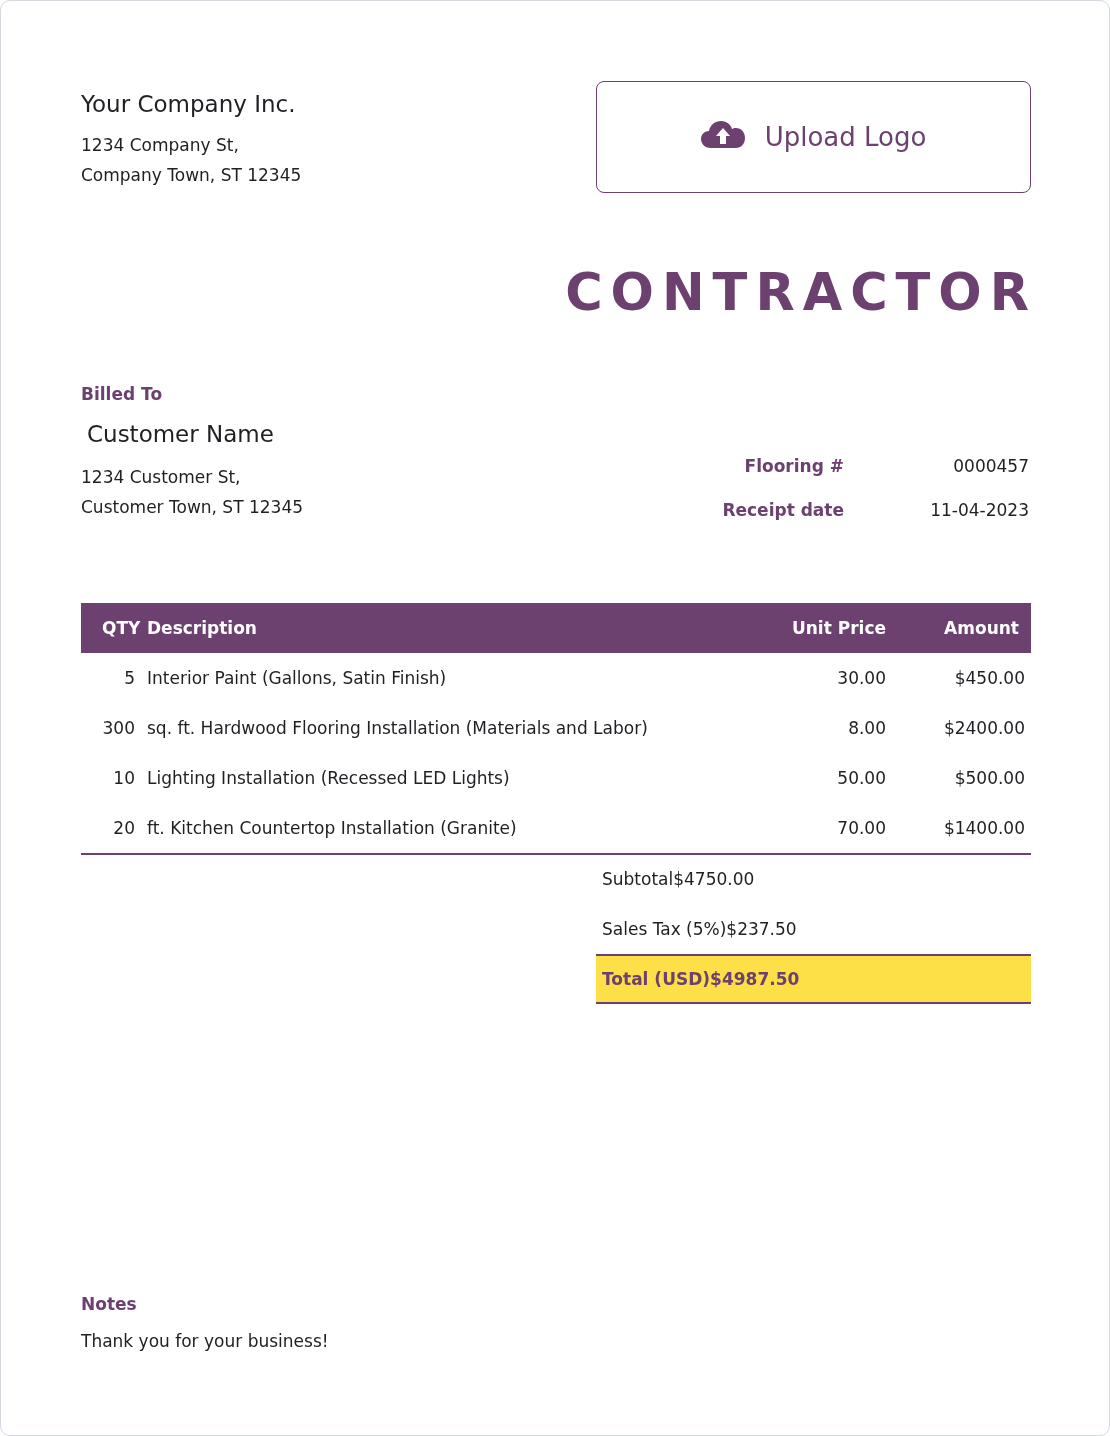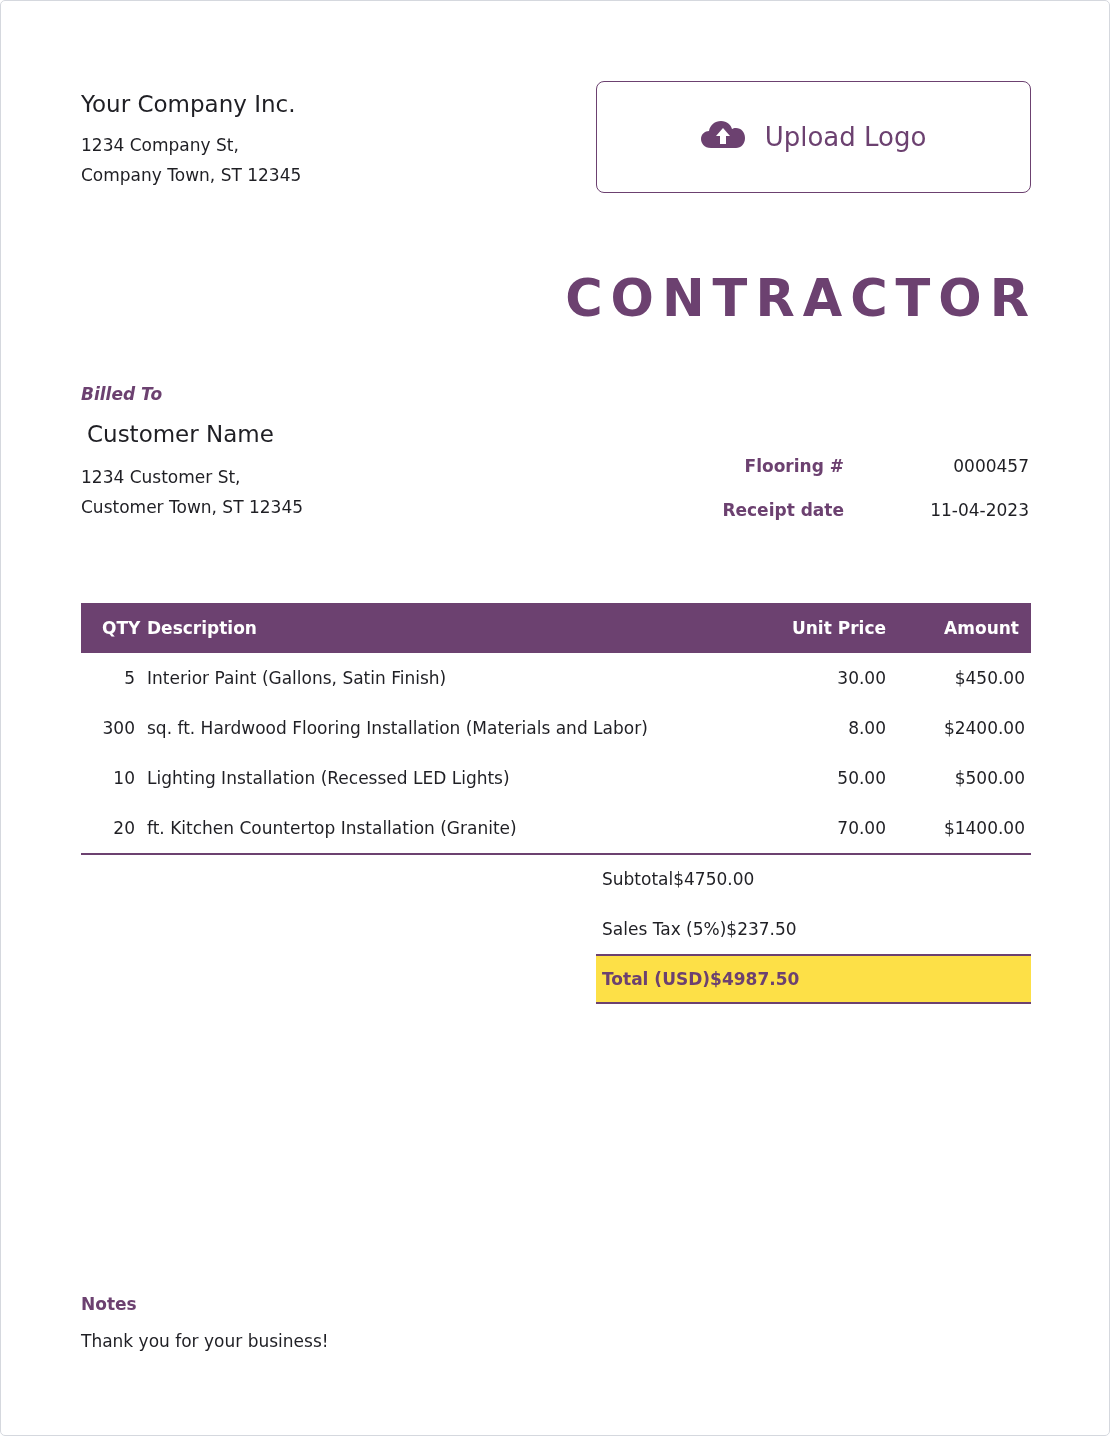--- a/index.html
+++ b/index.html
@@ -3,38 +3,38 @@
 <meta charset="utf-8">
 <style>
   html, body { margin: 0; padding: 0; }
   body {
     width: 1110px; height: 1436px; background: #ffffff;
     font-family: "DejaVu Sans", sans-serif; color: #1f1f24;
     position: relative; overflow: hidden;
   }
   .page {
     position: absolute; left: 0; top: 0; width: 1108px; height: 1434px;
-    border: 1px solid #d5d8de; border-radius: 5px; box-sizing: content-box;
+    border: 1px solid #d5d8de; border-radius: 10px; box-sizing: content-box;
   }
   .company-name { position: absolute; left: 80px; top: 90px; font-size: 23px; color: #1f1f24; }
   .addr { position: absolute; left: 80px; font-size: 17px; color: #1f1f24; }
   .upload {
     position: absolute; left: 595px; top: 80px; width: 433px; height: 110px;
     border: 1px solid #6c4170; border-radius: 8px;
     display: flex; align-items: center; justify-content: center; gap: 20px;
     color: #6c4170; font-size: 26px; cursor: pointer;
   }
   .upload svg { width: 44px; height: 30px; }
   .title {
-    position: absolute; right: 80px; top: 264px; text-align: right;
+    position: absolute; right: 80px; top: 258px; text-align: right;
     color: #6c4170; font-weight: bold; font-size: 51px; letter-spacing: 8px; line-height: 68px;
     font-family: "DejaVu Sans", sans-serif;
   }
   .title div { margin-right: -8px; }
-  .billed-label { position: absolute; left: 80px; top: 383px; font-size: 17px; font-weight: bold; color: #6c4170; font-style: italic; }
+  .billed-label { position: absolute; left: 80px; top: 383px; font-size: 17px; font-weight: bold; color: #6c4170; }
   .customer-name { position: absolute; left: 80px; top: 420px; font-size: 23px; margin-left: 6px; }
   .meta-label { position: absolute; right: 265px; font-size: 17px; font-weight: bold; color: #6c4170; text-align: right; }
   .meta-value { position: absolute; right: 80px; font-size: 17px; text-align: right; }
   .table { position: absolute; left: 80px; top: 602px; width: 950px; }
   .thead {
     height: 50px; background: #6c4170; color: #fff; font-weight: bold; font-size: 17px;
     display: flex; align-items: center;
   }
   .row { height: 50px; display: flex; align-items: center; font-size: 17px; }
   .c-qty { width: 54px; text-align: right; box-sizing: border-box; }

